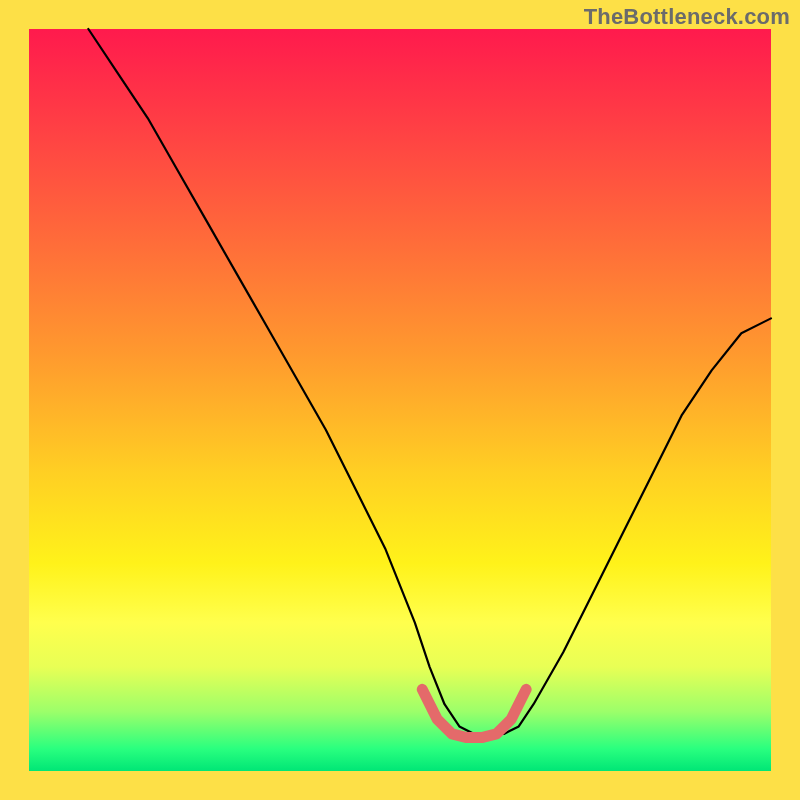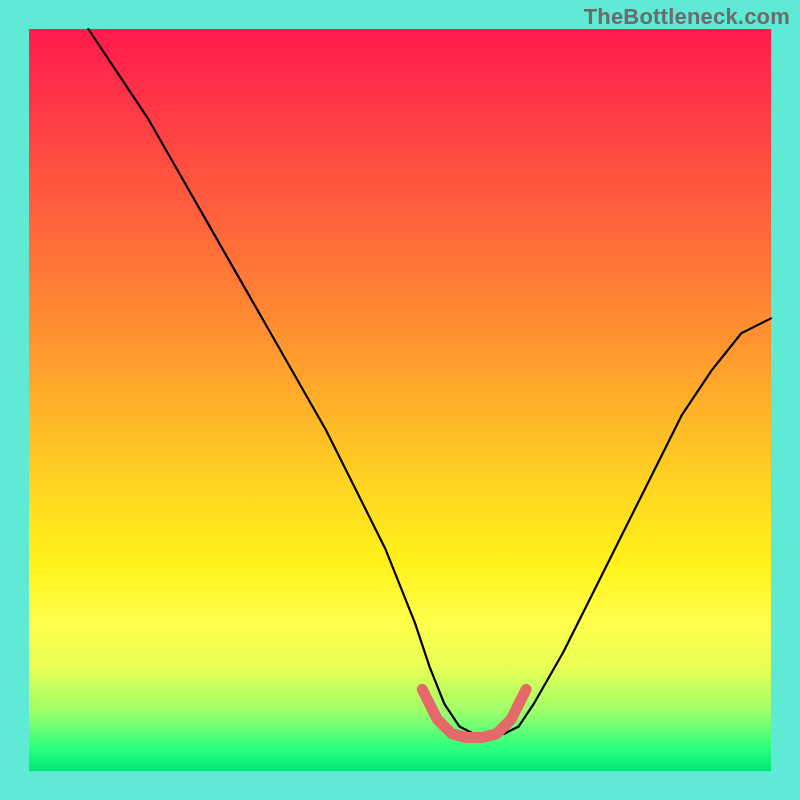--- a/index.html
+++ b/index.html
@@ -8,21 +8,21 @@
     width: 800px;
     height: 800px;
     background: #000;
     overflow: hidden;
     font-family: Arial, Helvetica, sans-serif;
   }
   .frame {
     position: relative;
     width: 800px;
     height: 800px;
-    background: #5eead4;
+    background: #fde047;
   }
   .plot {
     position: absolute;
     left: 29px;
     top: 29px;
     width: 742px;
     height: 742px;
     
     background: linear-gradient(
       to bottom,

